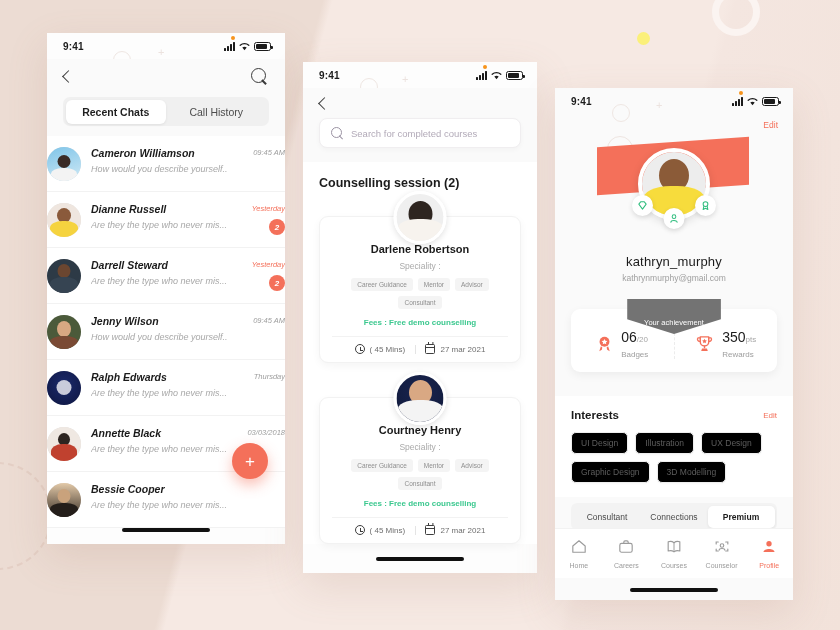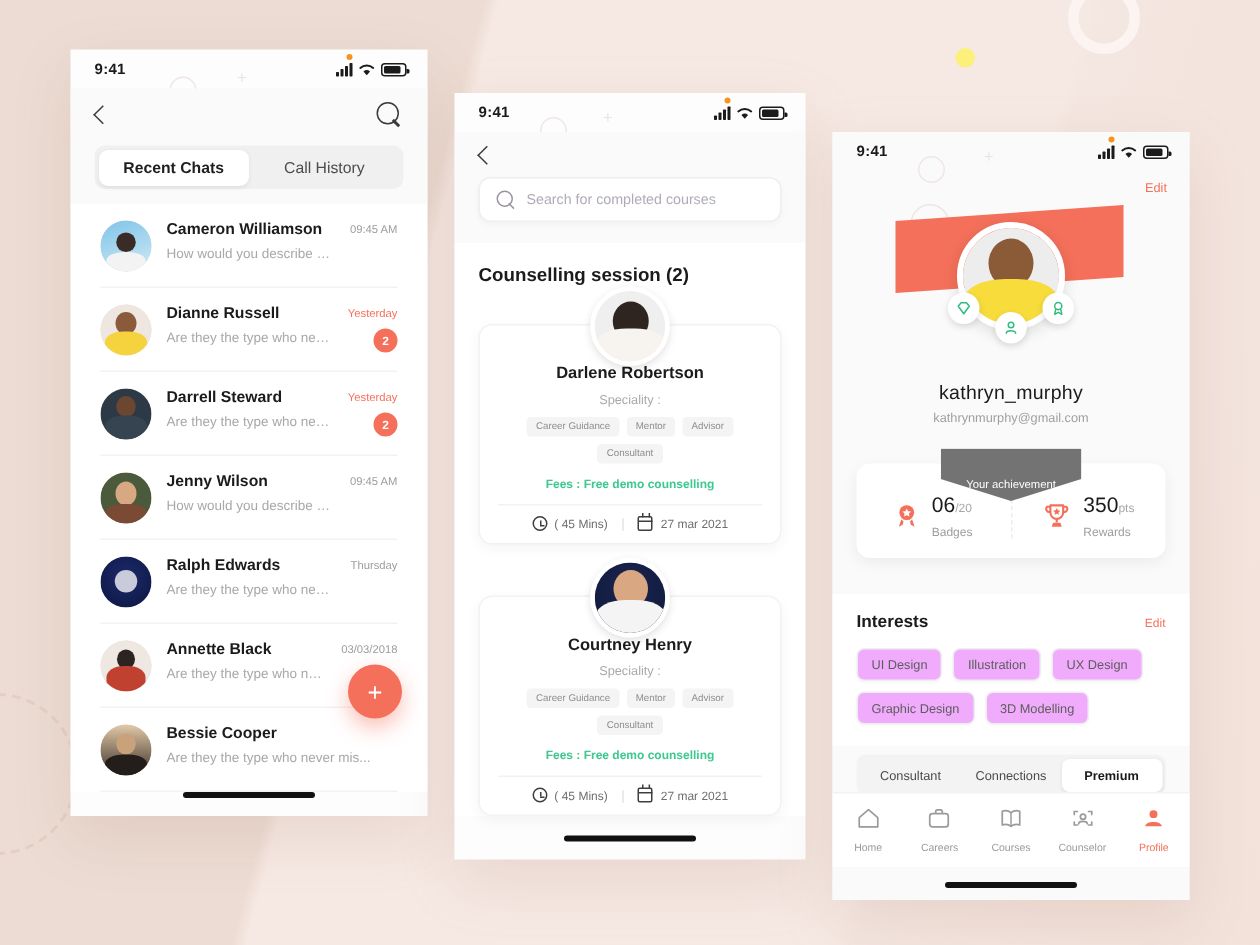--- a/index.html
+++ b/index.html
@@ -86,21 +86,21 @@
   .seg {
     margin: 4px 16px 0; height: 29px; background:#f0f0f0; border-radius:7px;
     display:flex; padding: 2.5px;
   }
   .seg-item {
     flex:1; display:flex; align-items:center; justify-content:center;
     font-size:10.5px; color:#4c4c4c; border-radius:6px; cursor:pointer;
   }
   .seg-item.active { background:#ffffff; color:#1f1f1f; font-weight:600; box-shadow:0 1px 3px rgba(0,0,0,.07); }
 
-  .chat-list { padding: 0 20px; background:#fff; position:relative; z-index:1;}
+  .chat-list { padding: 0 0; background:#fff; position:relative; z-index:1;font-style:italic;}
   .chat-row {
     display:flex; align-items:flex-start; gap:10px; padding: 11px 0 10px;
     border-bottom:1px solid #f2f2f2; cursor:pointer;
   }
   .avatar { width:34px; height:34px; border-radius:50%; flex:0 0 34px; background:#ddd; overflow:hidden; }
   .chat-mid { flex:1; min-width:0; }
   .chat-name { font-size:10.5px; font-weight:bold; color:#1b1b1b; margin-bottom:5px; }
   .chat-msg { font-size:9px; color:#a8a8a8; white-space:nowrap; overflow:hidden; text-overflow:ellipsis; }
   .chat-right { text-align:right; flex:0 0 auto; padding-top:1px;}
   .chat-time { font-size:7.5px; color:#9d9d9d; }
@@ -212,21 +212,21 @@
   .ach-unit { font-size:8px; color:#a6a6a6; font-weight:normal; }
   .ach-lbl { font-size:8px; color:#9d9d9d; margin-top:4px; }
 
   .int-sec { position:absolute; left:0; right:0; top:308px; background:#fff; padding: 13px 16px 14px; z-index:3; }
   .int-head { display:flex; align-items:center; justify-content:space-between; margin-bottom:11px; }
   .int-title { font-size:11.5px; font-weight:bold; color:#1b1b1b; }
   .int-edit { font-size:8px; color:#f4705a; cursor:pointer; }
   .chips { display:flex; flex-wrap:wrap; gap:7px; }
   .chip {
     border:1px solid #eeeeee; border-radius:5px; padding: 5px 9px;
-    font-size:8.5px; color:#5d5d5d; background:#f0abfc; cursor:pointer;
+    font-size:8.5px; color:#5d5d5d; background:#000000; cursor:pointer;
     box-shadow:0 1px 2px rgba(0,0,0,.03);
   }
 
   .seg3 {
     position:absolute; left:16px; right:16px; top:415px; height:27px;
     background:#f3f3f3; border-radius:6px; display:flex; padding:2.5px; z-index:3;
   }
   .seg3-item { flex:1; display:flex; align-items:center; justify-content:center; font-size:8.5px; color:#4a4a4a; border-radius:5px; cursor:pointer;}
   .seg3-item.active { background:#fff; font-weight:bold; color:#1b1b1b; box-shadow:0 1px 3px rgba(0,0,0,.08); }
 

